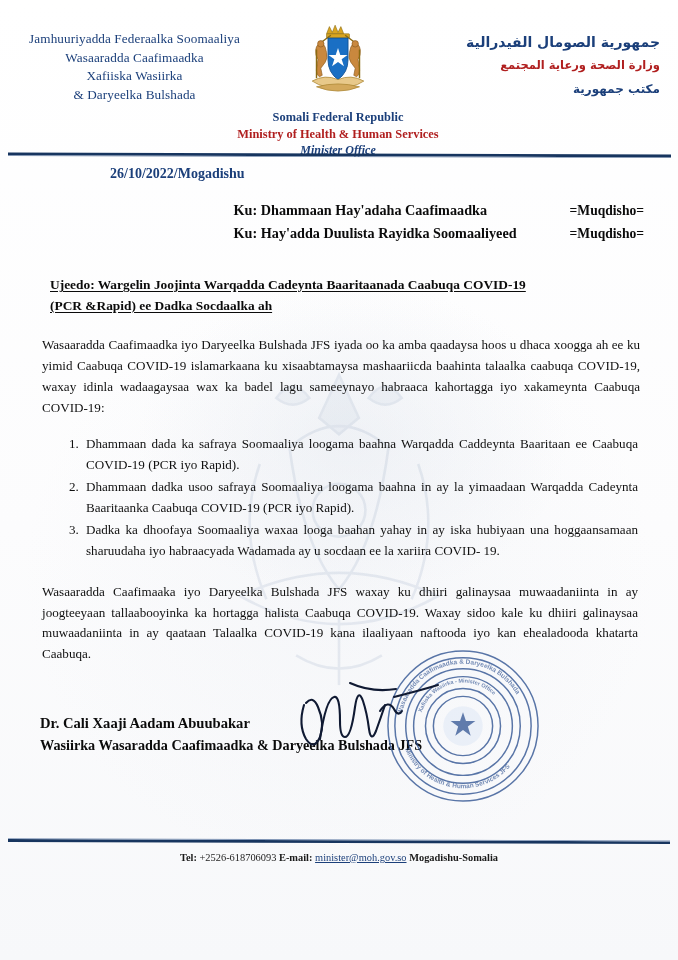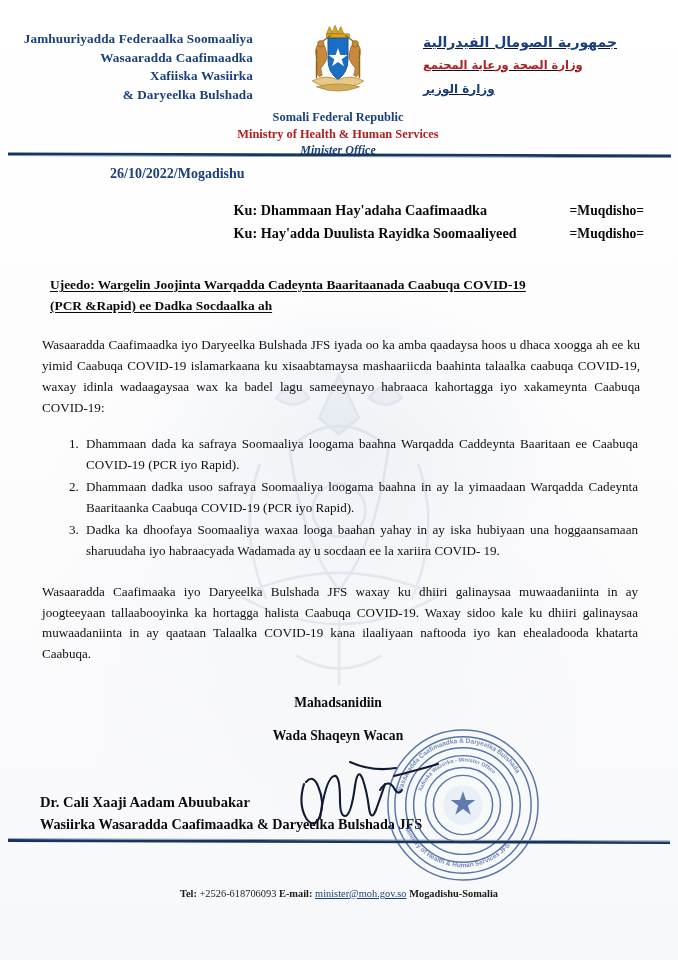--- a/index.html
+++ b/index.html
@@ -47,30 +47,29 @@
     align-items: flex-start;
     justify-content: space-between;
     padding: 22px 18px 0 16px;
     height: 148px;
   }
   .lh-left, .lh-right {
     width: 258px;
     padding-top: 8px;
   }
   .lh-left { text-align: center; }
-  .lh-right { text-align: left; direction: rtl; text-decoration: underline; }
+  .lh-right { text-align: right; direction: rtl; }
 
   .lh-left .ln {
-    font-weight: bold;
+    font-weight: normal;
     font-size: 13.2px;
     line-height: 1.42;
     color: #1b3f7a;
     letter-spacing: 0.1px;
     white-space: nowrap;
-    text-align: right;
   }
   .lh-left .ln.l1 { font-size: 13.2px; }
 
   .ar {
     font-family: "DejaVu Sans", sans-serif;
     font-weight: bold;
     line-height: 1.75;
     white-space: nowrap;
   }
   .ar.a1 { font-size: 14px; color: #1b3f7a; letter-spacing: 1px; }
@@ -251,21 +250,21 @@
     height: 158px;
     z-index: 3;
     opacity: 0.86;
     pointer-events: none;
   }
 
   
   .footer {
     position: absolute;
     left: 0;
-    top: 888px;
+    top: 852px;
     width: 678px;
     text-align: center;
     z-index: 3;
     font-size: 10.4px;
     color: #1a1a1a;
   }
   .footer .fb { font-weight: bold; }
   .footer .fv { font-weight: normal; color: #222; }
   .footer .mail {
     color: #1b3f7a;
@@ -336,21 +335,21 @@
         </g>
       </svg>
       <div class="cl blue">Somali Federal Republic</div>
       <div class="cl red">Ministry of Health &amp; Human Services</div>
       <div class="cl ital">Minister Office</div>
     </div>
 
     <div class="lh-right">
       <div class="ar a1">جمهورية الصومال الفيدرالية</div>
       <div class="ar a2">وزارة الصحة ورعاية المجتمع</div>
-      <div class="ar a3">وزارة الوزير</div>
+      <div class="ar a3">مكتب جمهورية</div>
     </div>
   </div>
 
   <div class="rule-top">
     <svg viewBox="0 0 663 6" preserveAspectRatio="none" aria-hidden="true">
       <polygon points="0,0.4 663,2.6 663,5.4 0,3.2" fill="#17355f"></polygon>
       <polygon points="0,3.2 663,5.4 663,6 0,3.9" fill="#6f86a8"></polygon>
     </svg>
   </div>
 
@@ -379,24 +378,20 @@
     <div class="para">Wasaaradda Caafimaadka iyo Daryeelka Bulshada JFS iyada oo ka amba qaadaysa hoos u dhaca xoogga ah ee ku yimid Caabuqa COVID-19 islamarkaana ku xisaabtamaysa mashaariicda baahinta talaalka caabuqa COVID-19, waxay idinla wadaagaysaa wax ka badel lagu sameeynayo habraaca kahortagga iyo xakameynta Caabuqa COVID-19:</div>
 
     <ol class="numlist">
       <li>Dhammaan dada ka safraya Soomaaliya loogama baahna Warqadda Caddeynta Baaritaan ee Caabuqa COVID-19 (PCR iyo Rapid).</li>
       <li>Dhammaan dadka usoo safraya Soomaaliya loogama baahna in ay la yimaadaan Warqadda Cadeynta Baaritaanka Caabuqa COVID-19 (PCR iyo Rapid).</li>
       <li>Dadka ka dhoofaya Soomaaliya waxaa looga baahan yahay in ay iska hubiyaan una hoggaansamaan sharuudaha iyo habraacyada Wadamada ay u socdaan ee la xariira COVID- 19.</li>
     </ol>
 
     <div class="para2">Wasaaradda Caafimaaka iyo Daryeelka Bulshada JFS waxay ku dhiiri galinaysaa muwaadaniinta in ay joogteeyaan tallaabooyinka ka hortagga halista Caabuqa COVID-19. Waxay sidoo kale ku dhiiri galinaysaa muwaadaniinta in ay qaataan Talaalka COVID-19 kana ilaaliyaan naftooda iyo kan ehealadooda khatarta Caabuqa.</div>
 
-    <div class="closing">
-      <div class="thanks">Mahadsanidiin</div>
-      <div class="regards">Wada Shaqeyn Wacan</div>
-    </div>
 
     <div class="signblock">
 
       <svg class="ink-sign" viewBox="0 0 170 100" aria-hidden="true">
         <g fill="none" stroke="#101a33" stroke-width="2.1" stroke-linecap="round" stroke-linejoin="round">
           <path d="M10 36 q-6 20 2 34 q8 12 14 -2 q5 -14 -2 -30 q-5 -12 -12 -4"></path>
           <path d="M26 70 q6 -40 14 -42 q6 -2 6 24 q0 16 5 16 q6 0 10 -30 q3 -20 8 -6 q4 12 6 28 q2 14 7 2 q5 -14 9 -26"></path>
           <path d="M86 42 q8 -12 14 -2 q4 8 8 2"></path>
           <path d="M56 14 q22 10 46 6"></path>
           <path d="M100 28 q24 -6 44 -12"></path>

